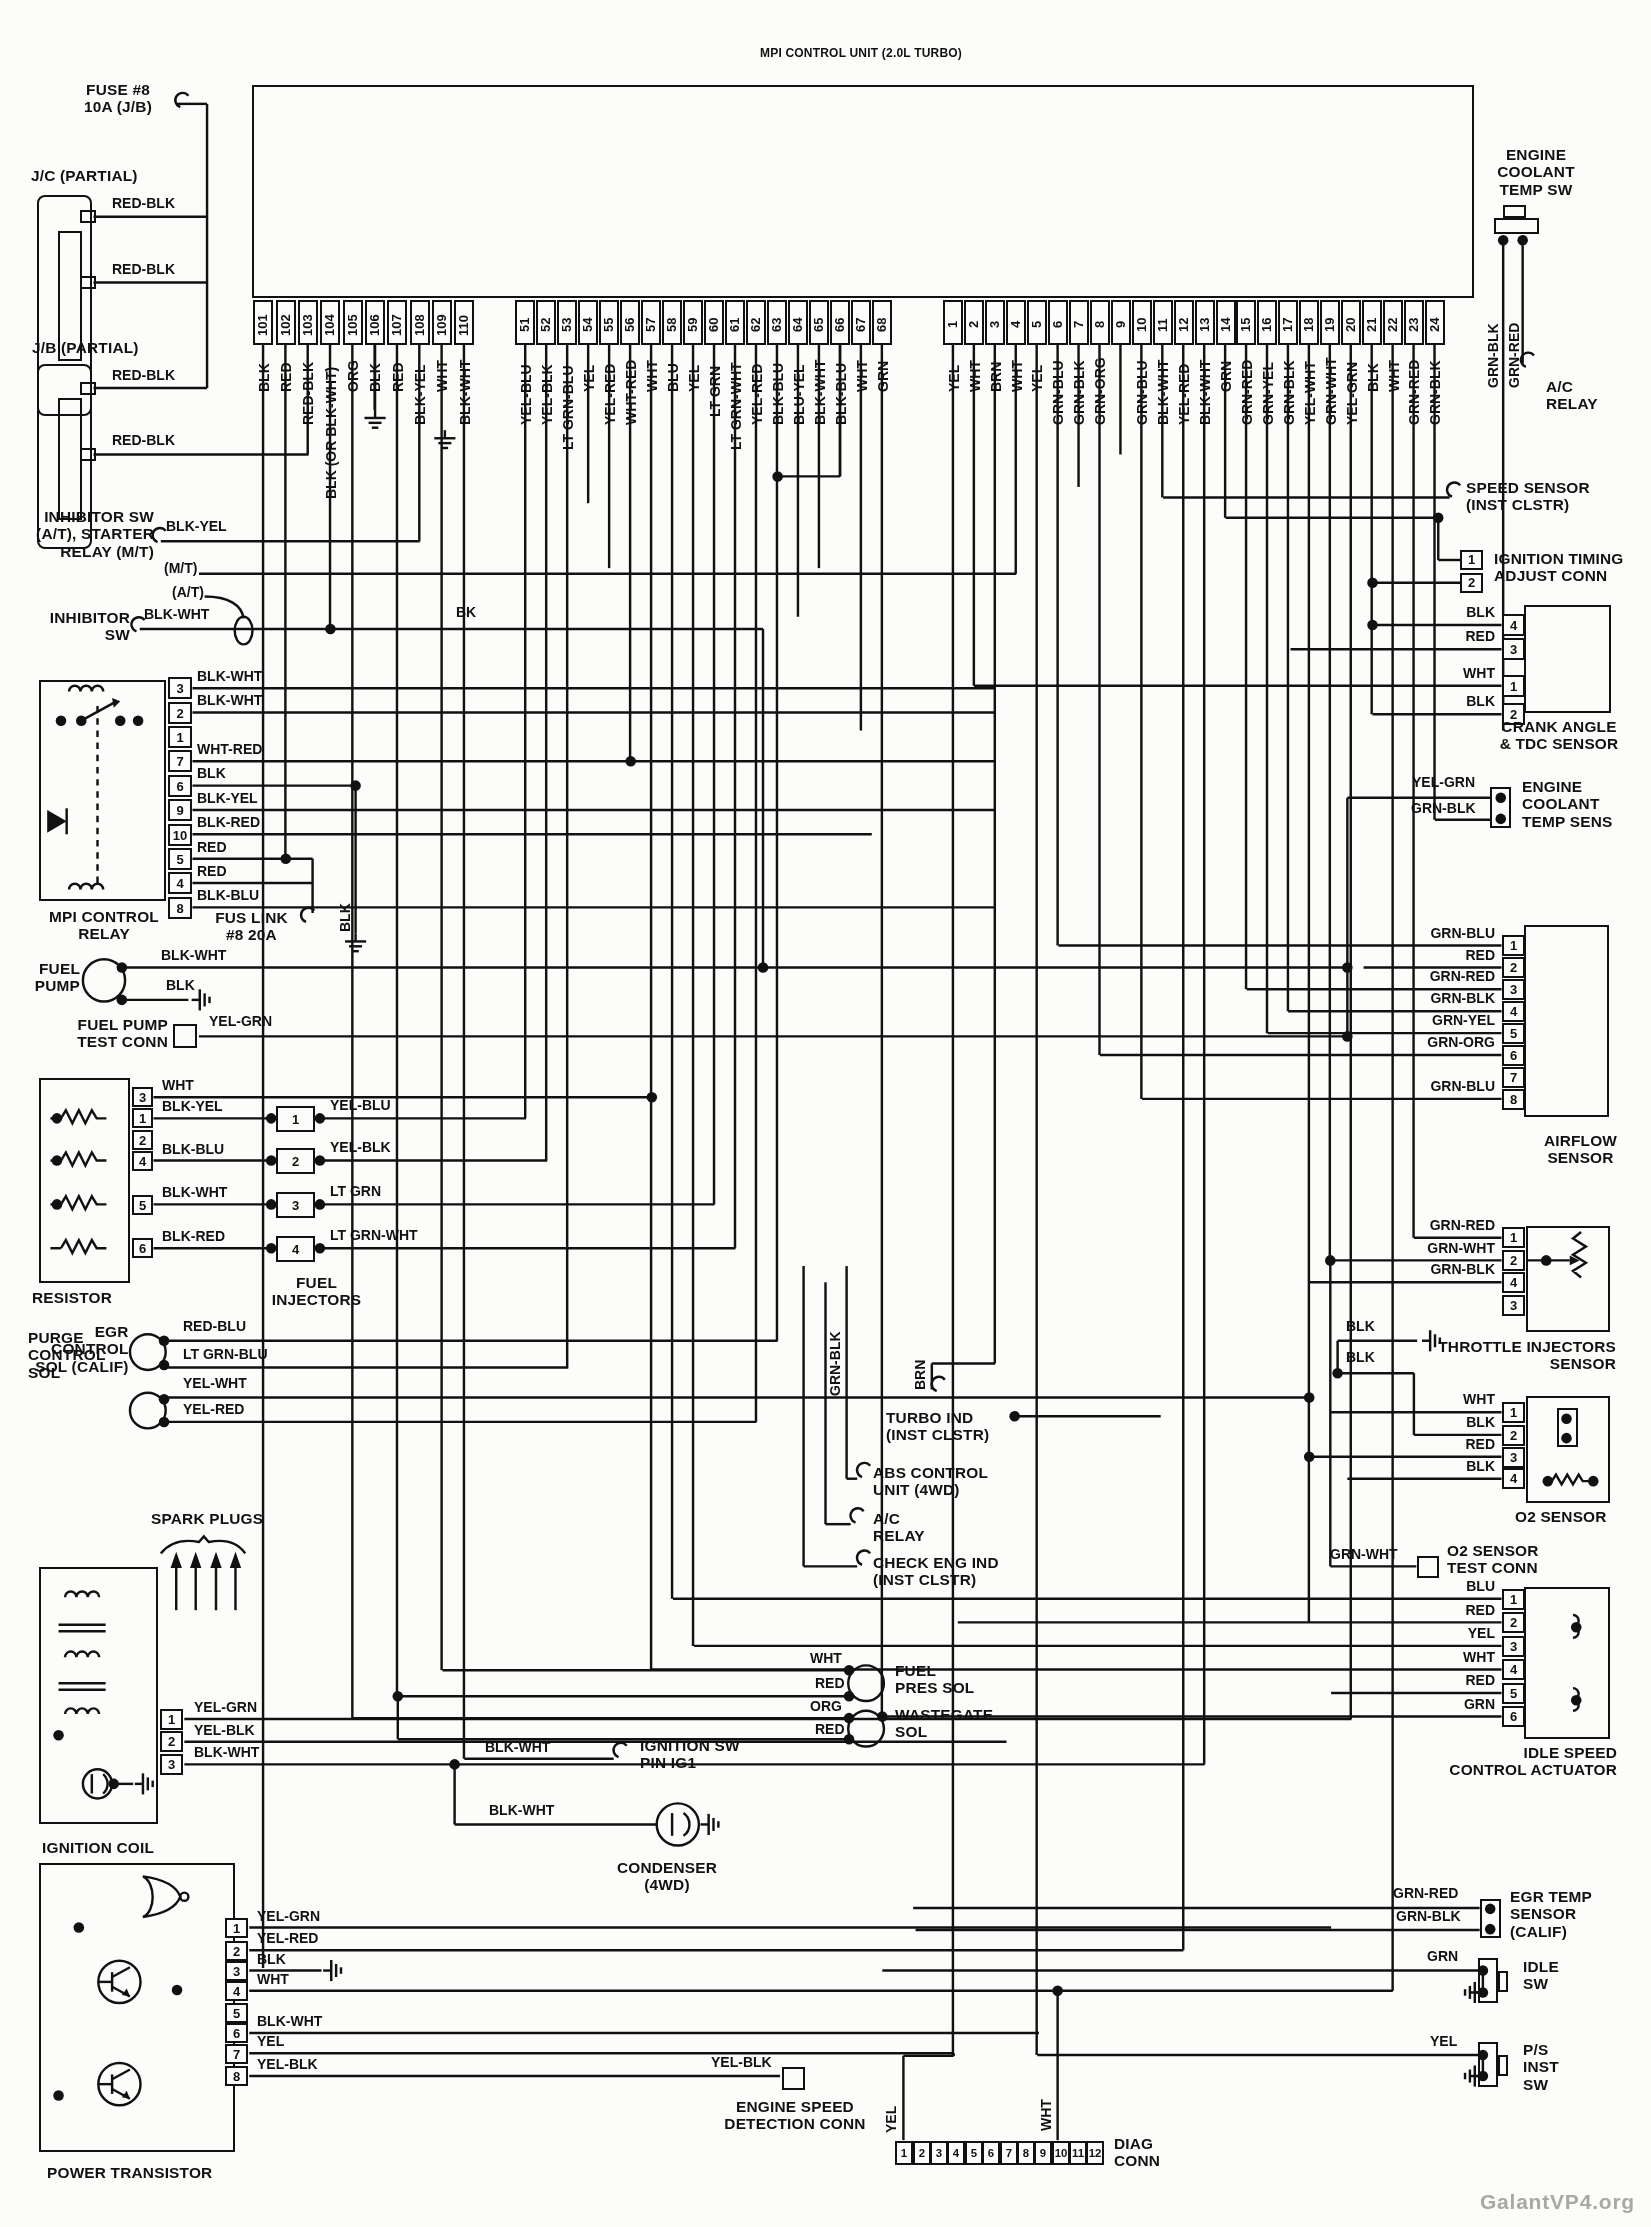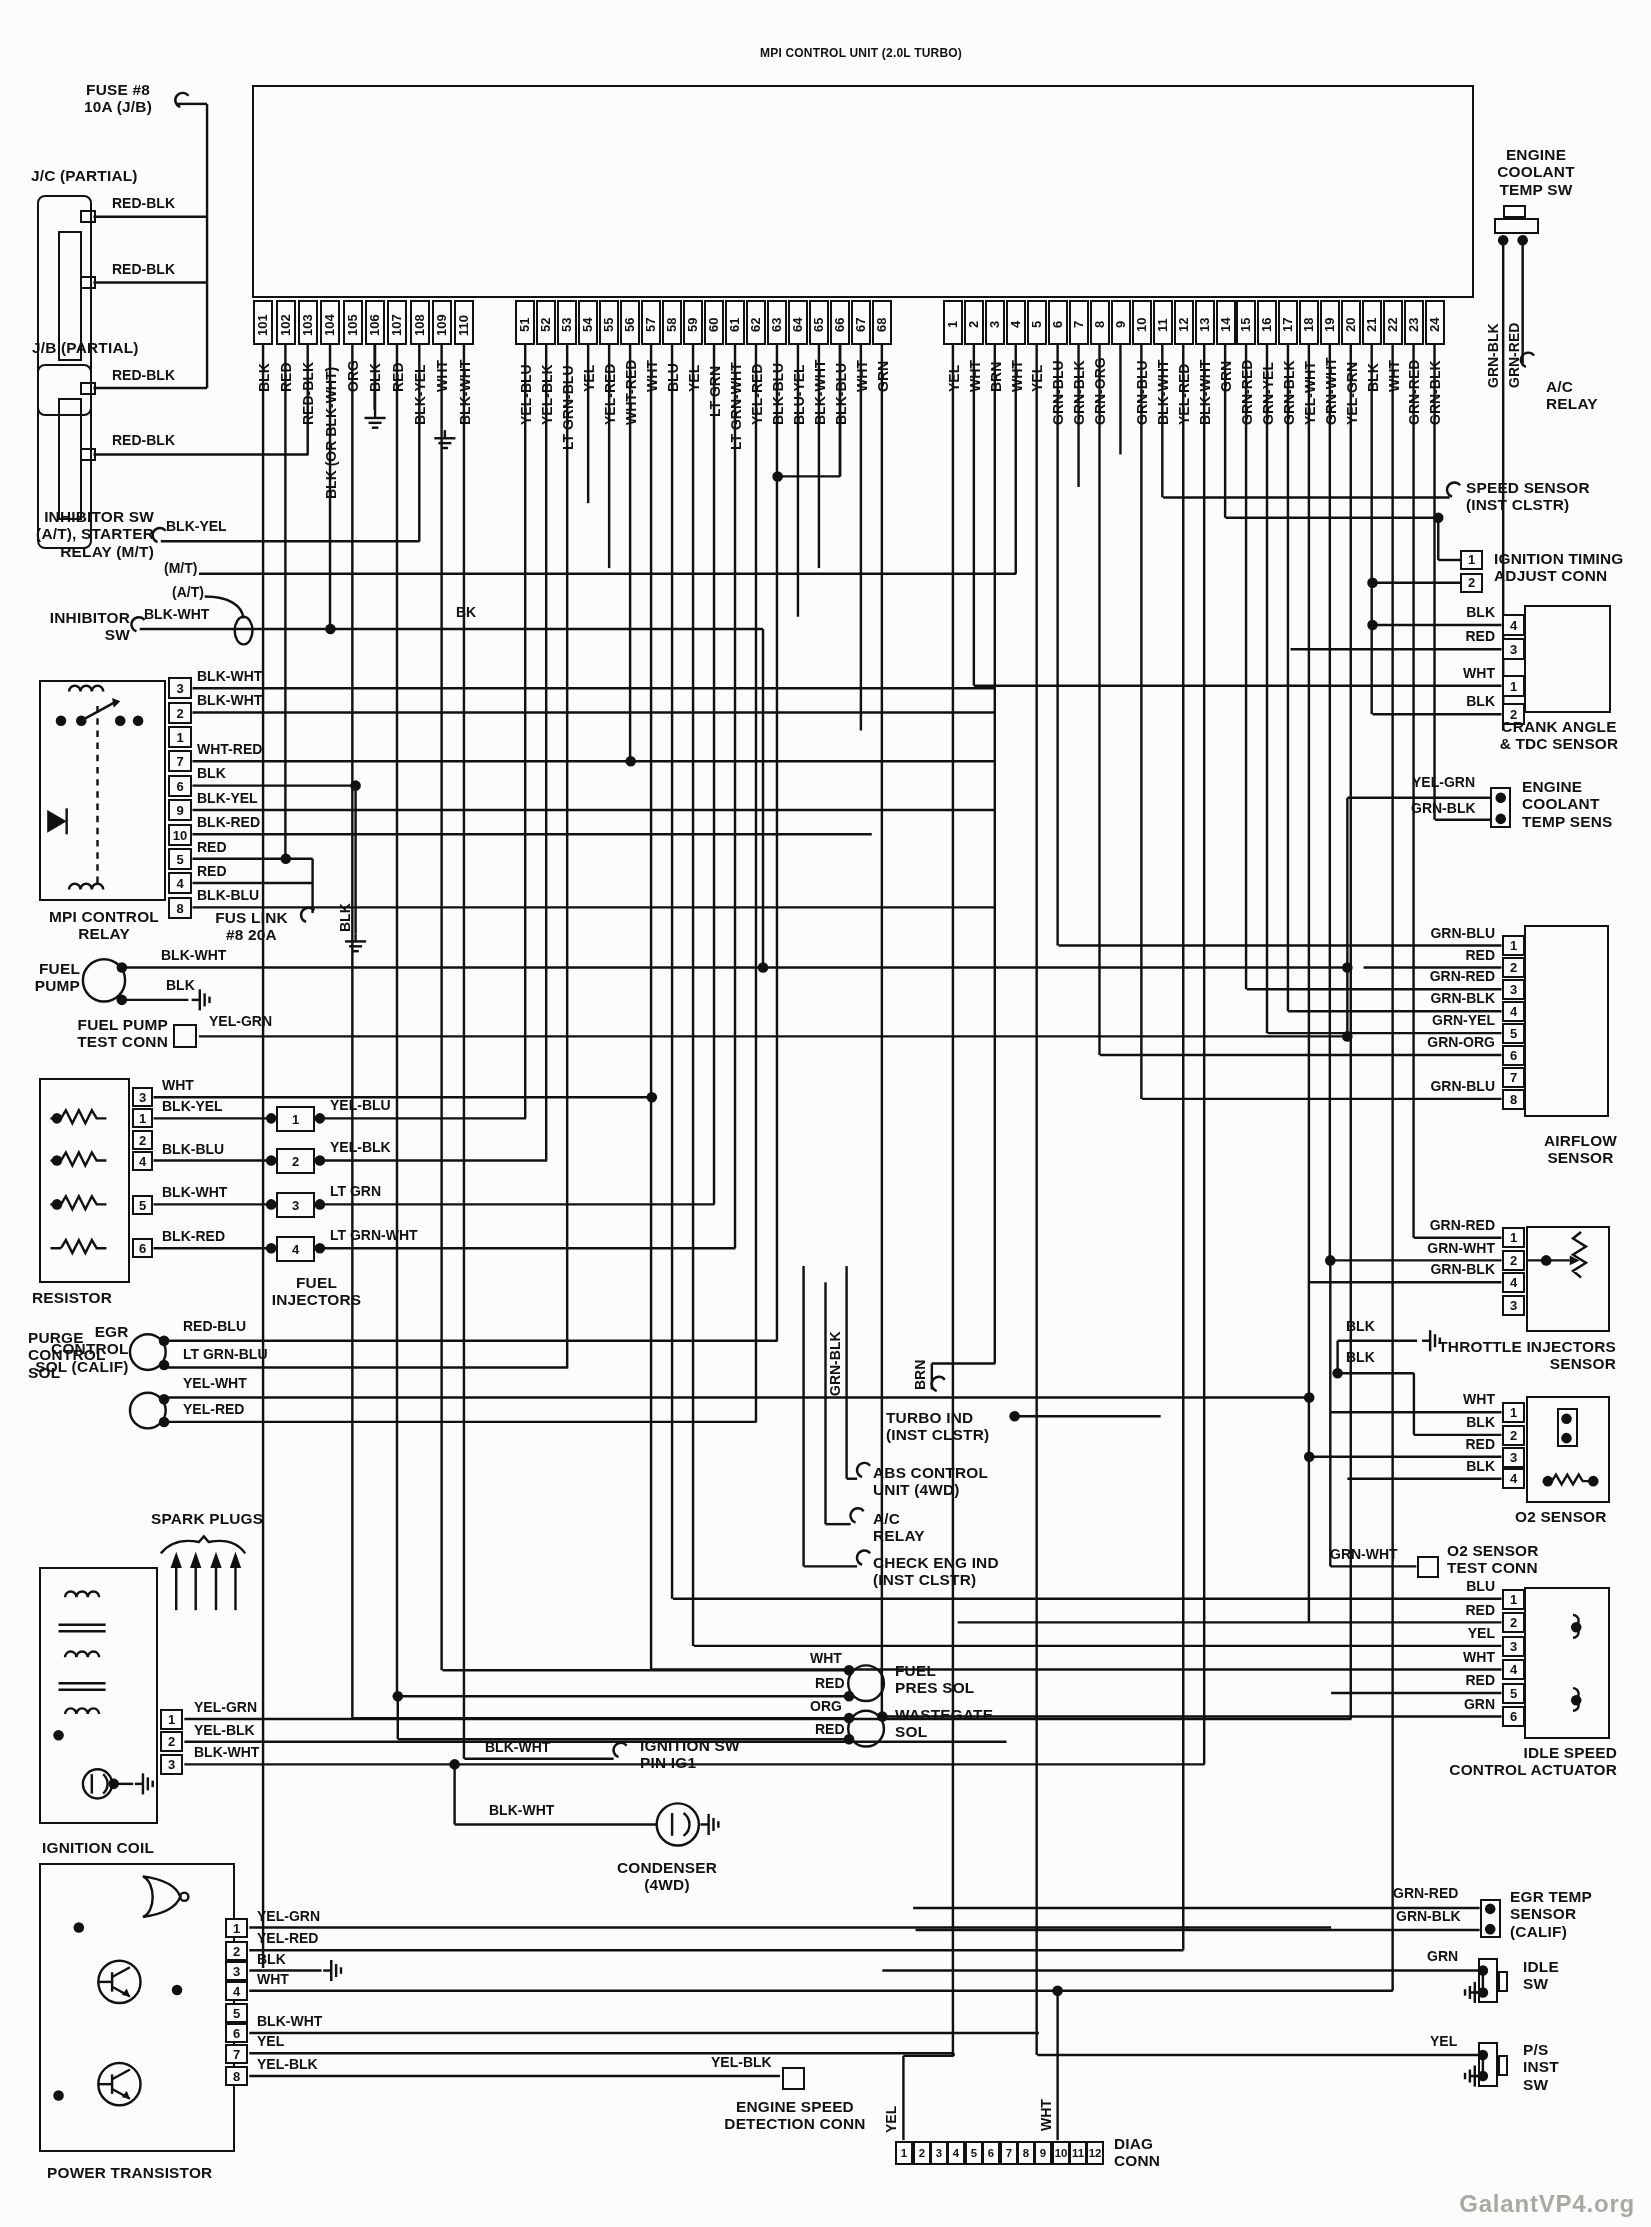--- a/index.html
+++ b/index.html
@@ -12,21 +12,21 @@
   .vlab{position:absolute;font-weight:bold;font-size:14px;white-space:nowrap;
     transform-origin:0 0;transform:rotate(-90deg);}
   .box{position:absolute;border:2.4px solid #111;box-sizing:border-box;background:transparent;}
   .rnd{border-radius:8px;}
   .pin{position:absolute;border:2px solid #111;box-sizing:border-box;background:#fcfcfa;
     font-weight:bold;font-size:13px;display:flex;align-items:center;justify-content:center;}
   .pinv{position:absolute;border:2px solid #111;box-sizing:border-box;background:#fcfcfa;}
   .pinv span{position:absolute;font-weight:bold;font-size:13px;white-space:nowrap;
     transform-origin:0 0;transform:rotate(-90deg);}
   .title{font-size:12px;}
-  .wm{position:absolute;font-weight:bold;font-size:24px;color:#a8a8a4;letter-spacing:0.8px;}
+  .wm{position:absolute;font-weight:bold;font-size:21px;color:#a8a8a4;letter-spacing:0.8px;}
 </style>
 </head>
 <body>
 
 <div id="canvas">
   <svg id="wires" width="1651" height="2227" viewBox="0 0 2034 2744">
       <line x1="324" y1="425" x2="324" y2="2425" stroke="#111" stroke-width="3"></line>
       <line x1="351.5" y1="425" x2="351.5" y2="1058" stroke="#111" stroke-width="3"></line>
       <line x1="379" y1="425" x2="379" y2="560" stroke="#111" stroke-width="3"></line>
       <line x1="406.5" y1="425" x2="406.5" y2="775" stroke="#111" stroke-width="3"></line>

